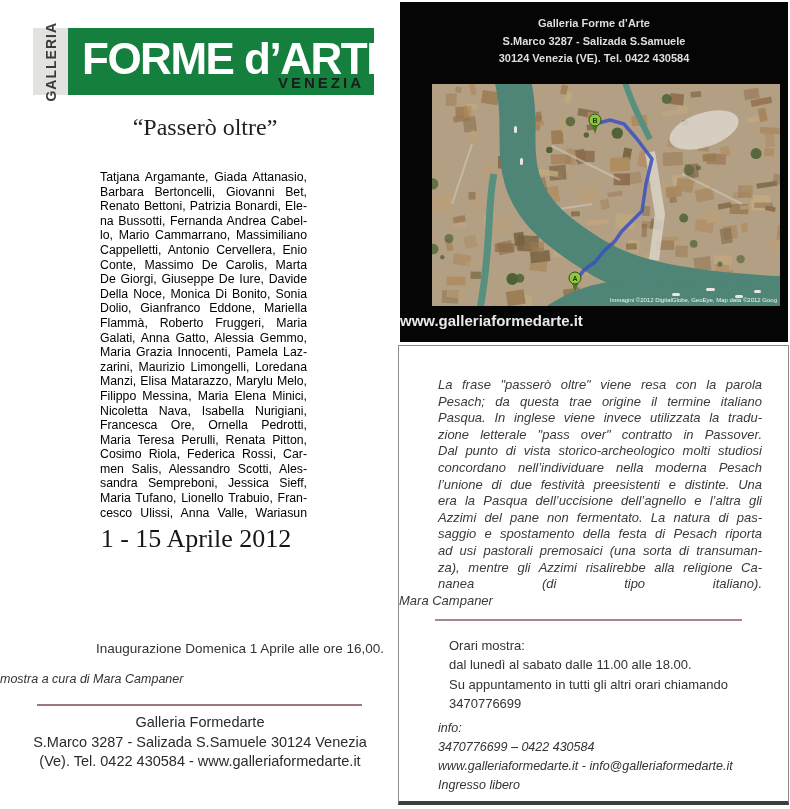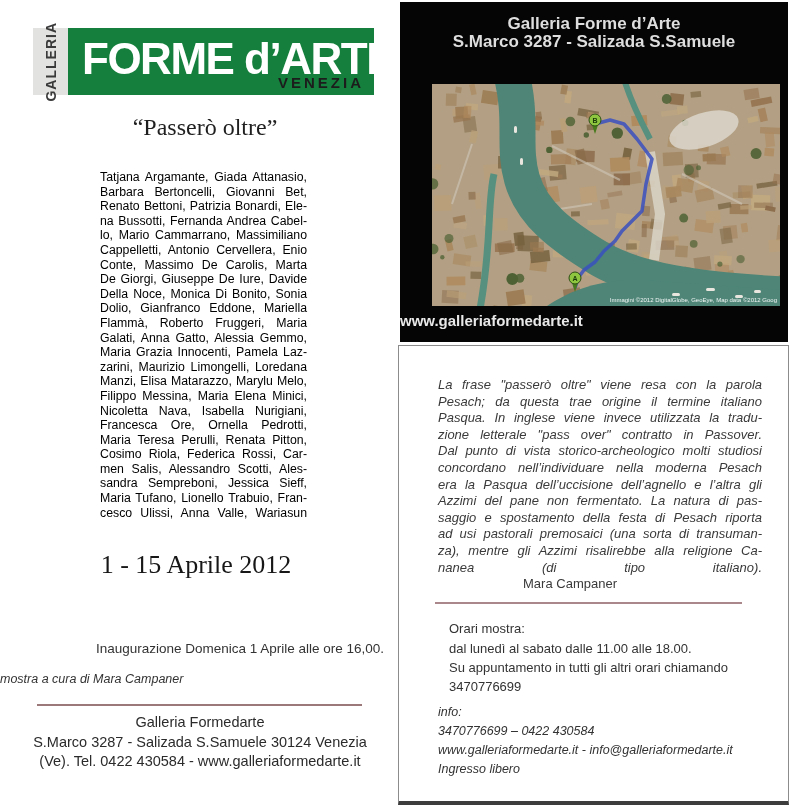--- a/index.html
+++ b/index.html
@@ -17,46 +17,46 @@
   .logo-red .sub{position:absolute;right:10px;bottom:4px;color:#1c1c1c;
        font-size:15px;letter-spacing:3px;font-weight:bold;}
 
   .exh-title{position:absolute;left:0;top:114px;width:410px;text-align:center;
        font-family:"Liberation Serif",serif;font-size:24px;color:#1f1f1f;}
 
   .artists{position:absolute;left:100px;top:170px;width:207px;
        font-size:12.3px;line-height:14.6px;color:#000000;}
   .justify-lines>div{text-align:justify;text-align-last:justify;white-space:normal;}
 
-  .dates{position:absolute;left:0;top:550px;width:392px;text-align:center;
+  .dates{position:absolute;left:0;top:524px;width:392px;text-align:center;
        font-family:"Liberation Serif",serif;font-size:26px;color:#171717;}
 
   .inaug{position:absolute;left:0;top:641px;width:400px;text-align:center;
        font-size:13.5px;color:#333;padding-left:40px;}
   .curator{position:absolute;left:0;top:672px;width:400px;
        font-size:12.5px;font-style:italic;color:#333;}
 
   .sep-left{position:absolute;left:37px;top:704px;width:325px;height:2px;background:#9b797b;}
 
   .footer-left{position:absolute;left:0;top:713px;width:400px;text-align:center;
        font-size:14.5px;line-height:19.5px;color:#2b2b2b;}
 
   
   .black-panel{position:absolute;left:400px;top:2px;width:388px;height:340px;background:#050505;}
   .bp-header{padding-top:13px;text-align:center;color:#dedede;font-weight:bold;
-       font-size:17px;line-height:17.5px;}
+       font-size:11px;line-height:17.5px;}
   .map-wrap{position:absolute;left:32px;top:82px;width:348px;height:222px;overflow:hidden;background:#b3a084;}
   .bp-site{position:absolute;left:0;top:310px;width:100%;color:#e9e9e9;
        font-weight:bold;font-size:15px;}
 
   .info-box{position:absolute;left:398px;top:345px;width:389px;height:455px;background:#fff;
        border:1px solid #8c8c8c;border-bottom:4px solid #3d3d3d;box-sizing:content-box;}
   .essay{margin:31px 26px 0 39px;font-style:italic;font-size:13px;line-height:16.6px;color:#3a3a3a;}
-  .essay-author{margin-top:0;padding-right:47px;text-align:center;
-       font-size:13px;color:#3a3a3a;}
+  .essay-author{margin-top:0;padding-right:47px;text-align:left;
+       font-style:italic;font-size:13px;color:#3a3a3a;}
   .sep-rose{margin:11px 0 0 36px;width:307px;height:2px;background:#a9878b;}
   .hours{margin:15px 26px 0 39px;font-size:13px;line-height:19.4px;color:#333;}
   .hours>div{text-align:left;text-align-last:left;margin-left:11px;}
   .contact{margin:6px 26px 0 39px;font-style:italic;font-size:12.5px;line-height:19px;color:#333;}
   .contact>div{text-align:left;text-align-last:left;}
 
   .attr-text{font-size:6px;fill:#ffffff;opacity:.92;}
 </style>
 </head>
 <body>
@@ -112,20 +112,21 @@
   <div class="footer-left">
     <div>Galleria Formedarte</div>
     <div>S.Marco 3287 - Salizada S.Samuele  30124 Venezia</div>
     <div>(Ve). Tel. 0422 430584  -  www.galleriaformedarte.it</div>
   </div>
 
   <div class="black-panel">
     <div class="bp-header">
         <div>Galleria Forme d’Arte</div>
         <div>S.Marco 3287 - Salizada S.Samuele</div>
+        <div>30124 Venezia (VE). Tel. 0422 430584</div>
       </div>
 
     <div class="map-wrap">
       <svg width="348" height="222" viewBox="0 0 348 222" xmlns="http://www.w3.org/2000/svg">
         <rect x="0" y="0" width="348" height="222" fill="#b3a084"></rect>
         <g id="map-bldgs">
             <rect x="207.8" y="66.4" width="13.7" height="15.8" fill="#b08a5e" opacity="0.71" transform="rotate(9.6 207.8 66.4)"></rect>
             <rect x="318.5" y="16.6" width="21.0" height="6.5" fill="#977551" opacity="0.95" transform="rotate(-11.5 318.5 16.6)"></rect>
             <rect x="133.7" y="6.7" width="6.2" height="12.1" fill="#c2a87f" opacity="0.85" transform="rotate(6.3 133.7 6.7)"></rect>
             <rect x="22.2" y="137.2" width="12.9" height="6.4" fill="#c2a87f" opacity="0.48" transform="rotate(7.9 22.2 137.2)"></rect>
@@ -360,20 +361,21 @@
   </div>
 
   <div class="info-box">
     <div class="essay justify-lines">
         <div>La frase "passerò oltre" viene resa con la parola</div>
         <div>Pesach; da questa trae origine il termine italiano</div>
         <div>Pasqua. In inglese viene invece utilizzata la tradu-</div>
         <div>zione letterale "pass over" contratto in Passover.</div>
         <div>Dal punto di vista storico-archeologico molti studiosi</div>
         <div>concordano nell’individuare nella moderna Pesach</div>
+        <div>l’unione di due festività preesistenti e distinte. Una</div>
         <div>era la Pasqua dell’uccisione dell’agnello e l’altra gli</div>
         <div>Azzimi del pane non fermentato. La natura di pas-</div>
         <div>saggio e spostamento della festa di Pesach riporta</div>
         <div>ad usi pastorali premosaici (una sorta di transuman-</div>
         <div>za), mentre gli Azzimi risalirebbe alla religione Ca-</div>
         <div>nanea (di tipo italiano).</div>
       </div>
     <div class="essay-author">Mara Campaner</div>
     <div class="sep-rose"></div>
     <div class="hours">

